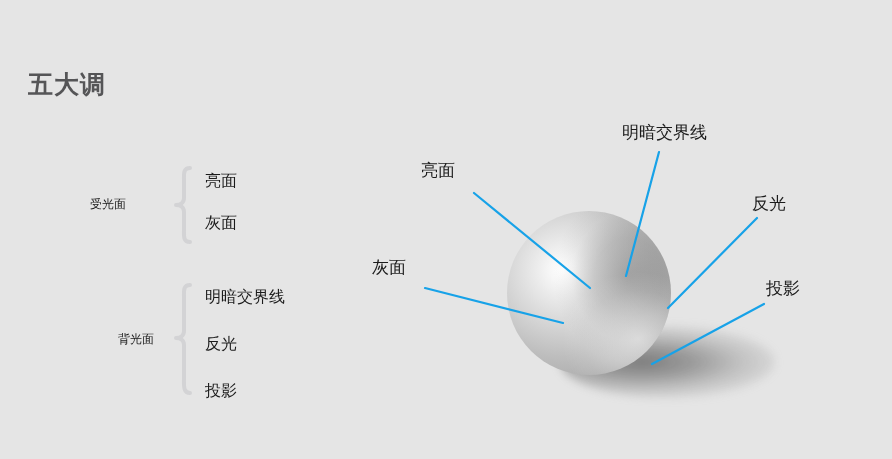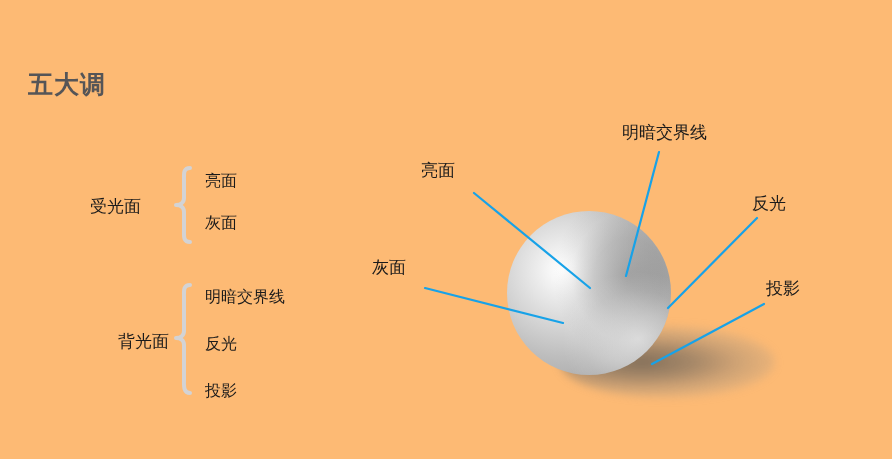--- a/index.html
+++ b/index.html
@@ -7,41 +7,41 @@
     padding: 0;
     background: #ffffff;
   }
   body {
     font-family: "Liberation Sans", "DejaVu Sans", sans-serif;
   }
   #slide {
     position: relative;
     width: 892px;
     height: 459px;
-    background: #fdba74;
+    background: #e5e5e5;
     overflow: hidden;
   }
 
   
   #title {
     position: absolute;
     left: 28px;
     top: 72px;
     font-size: 25px;
     font-weight: bold;
     color: #555557;
     letter-spacing: 1px;
     line-height: 1;
     white-space: nowrap;
   }
 
   
   .grp-label {
     position: absolute;
-    font-size: 17px;
+    font-size: 12px;
     color: #1b1b1b;
     white-space: nowrap;
     line-height: 1;
   }
   .leaf-label {
     position: absolute;
     font-size: 16px;
     color: #1b1b1b;
     white-space: nowrap;
     line-height: 1;

